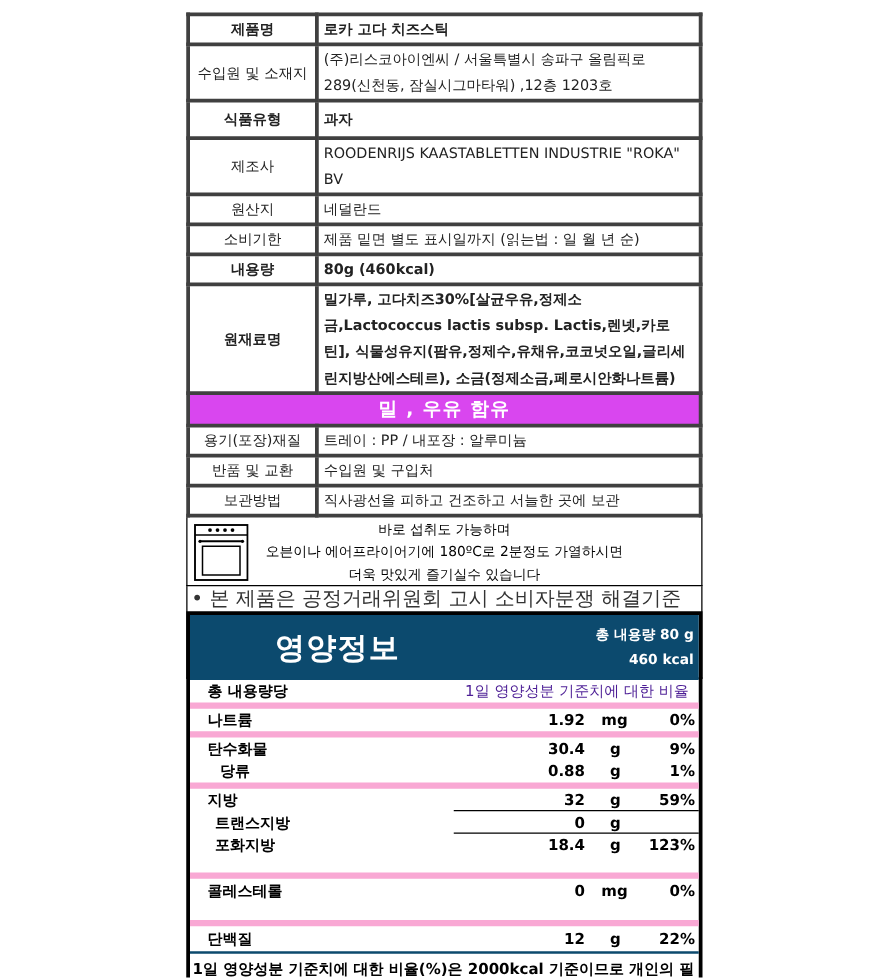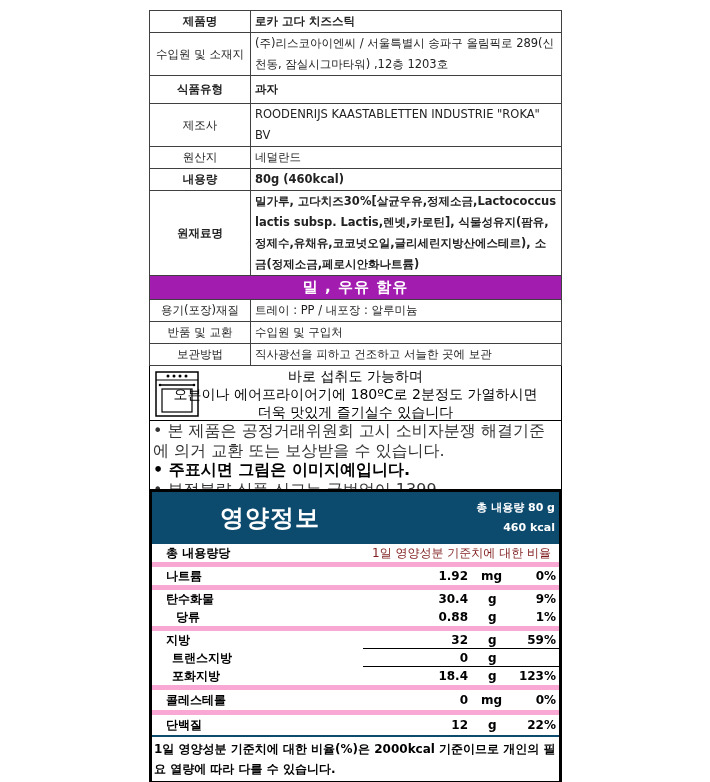--- a/index.html
+++ b/index.html
@@ -1,52 +1,52 @@
 <!DOCTYPE html>
 <html><head>
 <meta charset="utf-8">
 <style>
   html, body { margin:0; padding:0; background:#ffffff; }
   body { width:710px; height:782px; position:relative; font-family:"DejaVu Sans","Liberation Sans",sans-serif; color:#000; }
   .wrap { position:absolute; left:149px; top:10px; width:413px; }
 
   
   table.info { width:413px; border-collapse:collapse; table-layout:fixed; font-size:11.5px; }
-  table.info td { border:1px solid #404040; padding:0 4px; vertical-align:middle; line-height:21px; }
+  table.info td { border:3px solid #404040; padding:0 4px; vertical-align:middle; line-height:21px; }
   table.info td.lbl { width:92px; text-align:center; color:#222; }
   table.info td.lbl.bold, table.info td.val.bold { font-weight:bold; }
   table.info td.val { text-align:left; color:#222; }
   table.info tr.r22 td { height:21px; }
   table.info td.ingredients { line-height:21px; font-weight:bold; font-size:11.5px; }
   table.info td.addr { line-height:21px; }
-  table.info tr.allergen td { background:#a21caf; color:#fff; text-align:center; font-weight:bold; font-size:15px; height:23px; letter-spacing:1px; }
+  table.info tr.allergen td { background:#d946ef; color:#fff; text-align:center; font-weight:bold; font-size:15px; height:23px; letter-spacing:1px; }
 
-  .cook { border:1px solid #000; border-top:none; position:relative; height:55px; font-size:14px; text-align:center; line-height:18px; padding-top:1px; box-sizing:border-box; }
+  .cook { border:1px solid #000; border-top:none; position:relative; height:55px; font-size:11px; text-align:center; line-height:18px; padding-top:1px; box-sizing:border-box; }
   .cook .oven { position:absolute; left:5px; top:5px; }
   .notes { border:1px solid #000; border-top:none; font-size:16px; line-height:19.5px; padding:0 3px; height:74px; box-sizing:border-box; overflow:hidden; color:#333; }
   .notes .b { font-weight:bold; color:#000; }
 
   
   .nutri { position:absolute; left:149px; top:489px; width:413px; border:3px solid #000; box-sizing:border-box; }
   .nhead { background:#0c4a6e; color:#fff; height:52px; position:relative; }
   .nhead .ttl { position:absolute; left:68px; top:10px; font-size:24px; font-weight:bold; letter-spacing:1px; }
   .nhead .tot { position:absolute; right:4px; top:6px; text-align:right; font-size:11px; font-weight:bold; line-height:20px; }
   .nrow { position:relative; height:18px; border-top:5px solid #f9a8d4; font-size:12px; font-weight:bold; line-height:18px; }
   .nrow .nm { position:absolute; left:14px; }
   .nrow .nm.ind1 { left:24px; }
   .nrow .nm.ind2 { left:20px; }
   .nrow .amt { position:absolute; right:91px; text-align:right; }
   .nrow .unit { position:absolute; left:329px; width:30px; text-align:left; }
   .nrow .unit.g { left:336px; }
   .nrow .pct { position:absolute; right:3px; text-align:right; }
   .nrow.hdr { font-weight:bold; }
-  .nrow.hdr .dv { position:absolute; right:8px; font-weight:normal; color:#7f1d1d; }
+  .nrow.hdr .dv { position:absolute; right:8px; font-weight:normal; color:#4c1d95; }
   .nrow.noline { border-top:none; }
   .partial { position:absolute; left:211px; right:0; top:-1px; border-top:1px solid #000; }
-  .nrow.tall { height:20px; line-height:20px; }
+  .nrow.tall { height:20px; line-height:20px;margin-top:13px; }
   .nfoot { border-top:2px solid #0c4a6e; font-size:12px; font-weight:bold; line-height:20px; padding:2px 2px 2px 2px; }
 </style>
 </head>
 <body>
 
 <div class="wrap">
   <table class="info">
     <tbody>
         <tr class="r22">
       <td class="lbl bold">제품명</td>
@@ -60,20 +60,24 @@
       <td class="lbl bold" style="height:27px;">식품유형</td>
       <td class="val bold">과자</td>
     </tr>
     <tr class="r22">
       <td class="lbl">제조사</td>
       <td class="val">ROODENRIJS KAASTABLETTEN INDUSTRIE "ROKA" BV</td>
     </tr>
     <tr class="r22">
       <td class="lbl">원산지</td>
       <td class="val">네덜란드</td>
+    </tr>
+    <tr class="r22">
+      <td class="lbl">소비기한</td>
+      <td class="val">제품 밑면 별도 표시일까지 (읽는법 : 일 월 년 순)</td>
     </tr>
     <tr class="r22">
       <td class="lbl bold">내용량</td>
       <td class="val bold">80g (460kcal)</td>
     </tr>
     <tr>
       <td class="lbl bold" style="height:84px;">원재료명</td>
       <td class="val ingredients">밀가루, 고다치즈30%[살균우유,정제소금,Lactococcus lactis subsp. Lactis,렌넷,카로틴], 식물성유지(팜유,정제수,유채유,코코넛오일,글리세린지방산에스테르), 소금(정제소금,페로시안화나트륨)</td>
     </tr>
     <tr class="allergen">

